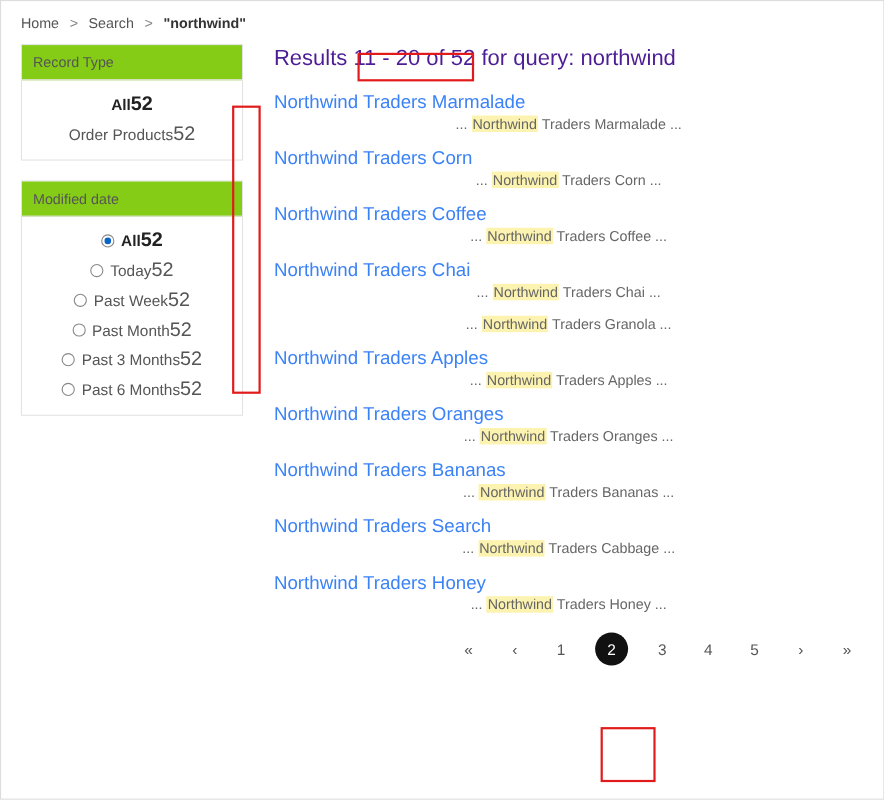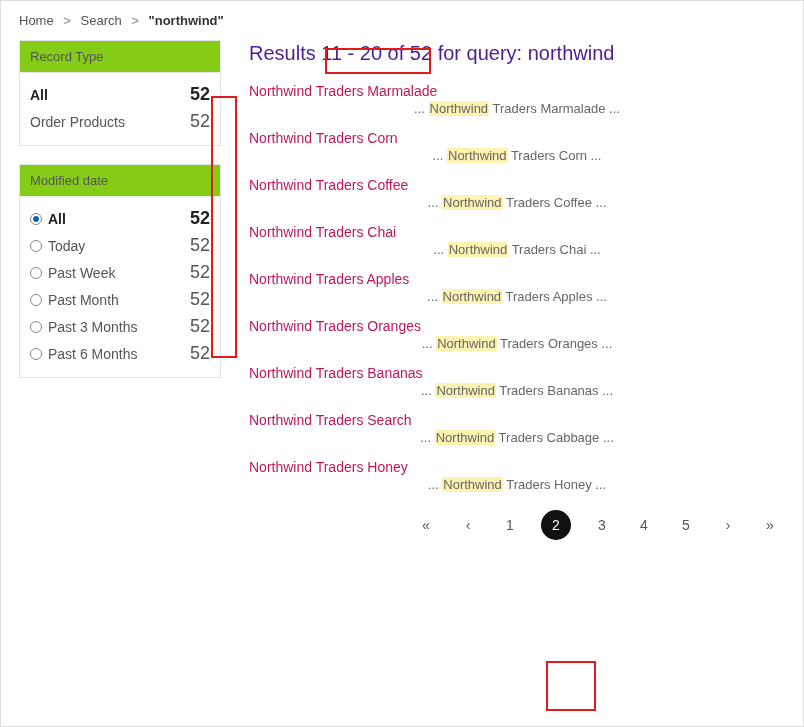--- a/index.html
+++ b/index.html
@@ -44,21 +44,21 @@
     padding: 8px 10px;
     font-size: 13px;
     color: #555;
     border-bottom: 1px solid #e7e7e7;
   }
   .facet-body {
     padding: 8px 10px 10px 10px;
   }
   .facet-row {
     display: flex;
-    justify-content: space-between;
+    justify-content: center;
     align-items: center;
     padding: 3px 0;
     font-size: 14px;
     color: #555;
   }
   .facet-row .label { display: flex; align-items: center; gap: 6px; }
   .facet-row .count { color: #555; font-size: 18px; }
   .facet-row.selected .label-text { font-weight: 600; color: #222; }
   .facet-row.selected .count { font-weight: 600; color: #222; }
   .radio {
@@ -85,22 +85,22 @@
     color: #4c1d95;
     font-weight: 400;
     margin: 2px 0 18px 0;
     position: relative;
   }
   .results-list { }
   .result {
     margin-bottom: 14px;
   }
   .result-title {
-    color: #be185d;
-    font-size: 14px;
+    color: #3b82f6;
+    font-size: 17px;
     font-weight: 400;
     margin-bottom: 2px;
     cursor: pointer;
   }
   .result-snippet {
     color: #666;
     font-size: 13px;
     text-align: center;
   }
   .hl {
@@ -241,20 +241,21 @@
           </div>
           <div class="result">
             <div class="result-title">Northwind Traders Coffee</div>
             <div class="result-snippet"><span>... </span><span class="hl">Northwind</span><span> Traders Coffee ...</span></div>
           </div>
           <div class="result">
             <div class="result-title">Northwind Traders Chai</div>
             <div class="result-snippet"><span>... </span><span class="hl">Northwind</span><span> Traders Chai ...</span></div>
           </div>
           <div class="result">
+            <div class="result-snippet"><span>... </span><span class="hl">Northwind</span><span> Traders Granola ...</span></div>
           </div>
           <div class="result">
             <div class="result-title">Northwind Traders Apples</div>
             <div class="result-snippet"><span>... </span><span class="hl">Northwind</span><span> Traders Apples ...</span></div>
           </div>
           <div class="result">
             <div class="result-title">Northwind Traders Oranges</div>
             <div class="result-snippet"><span>... </span><span class="hl">Northwind</span><span> Traders Oranges ...</span></div>
           </div>
           <div class="result">

